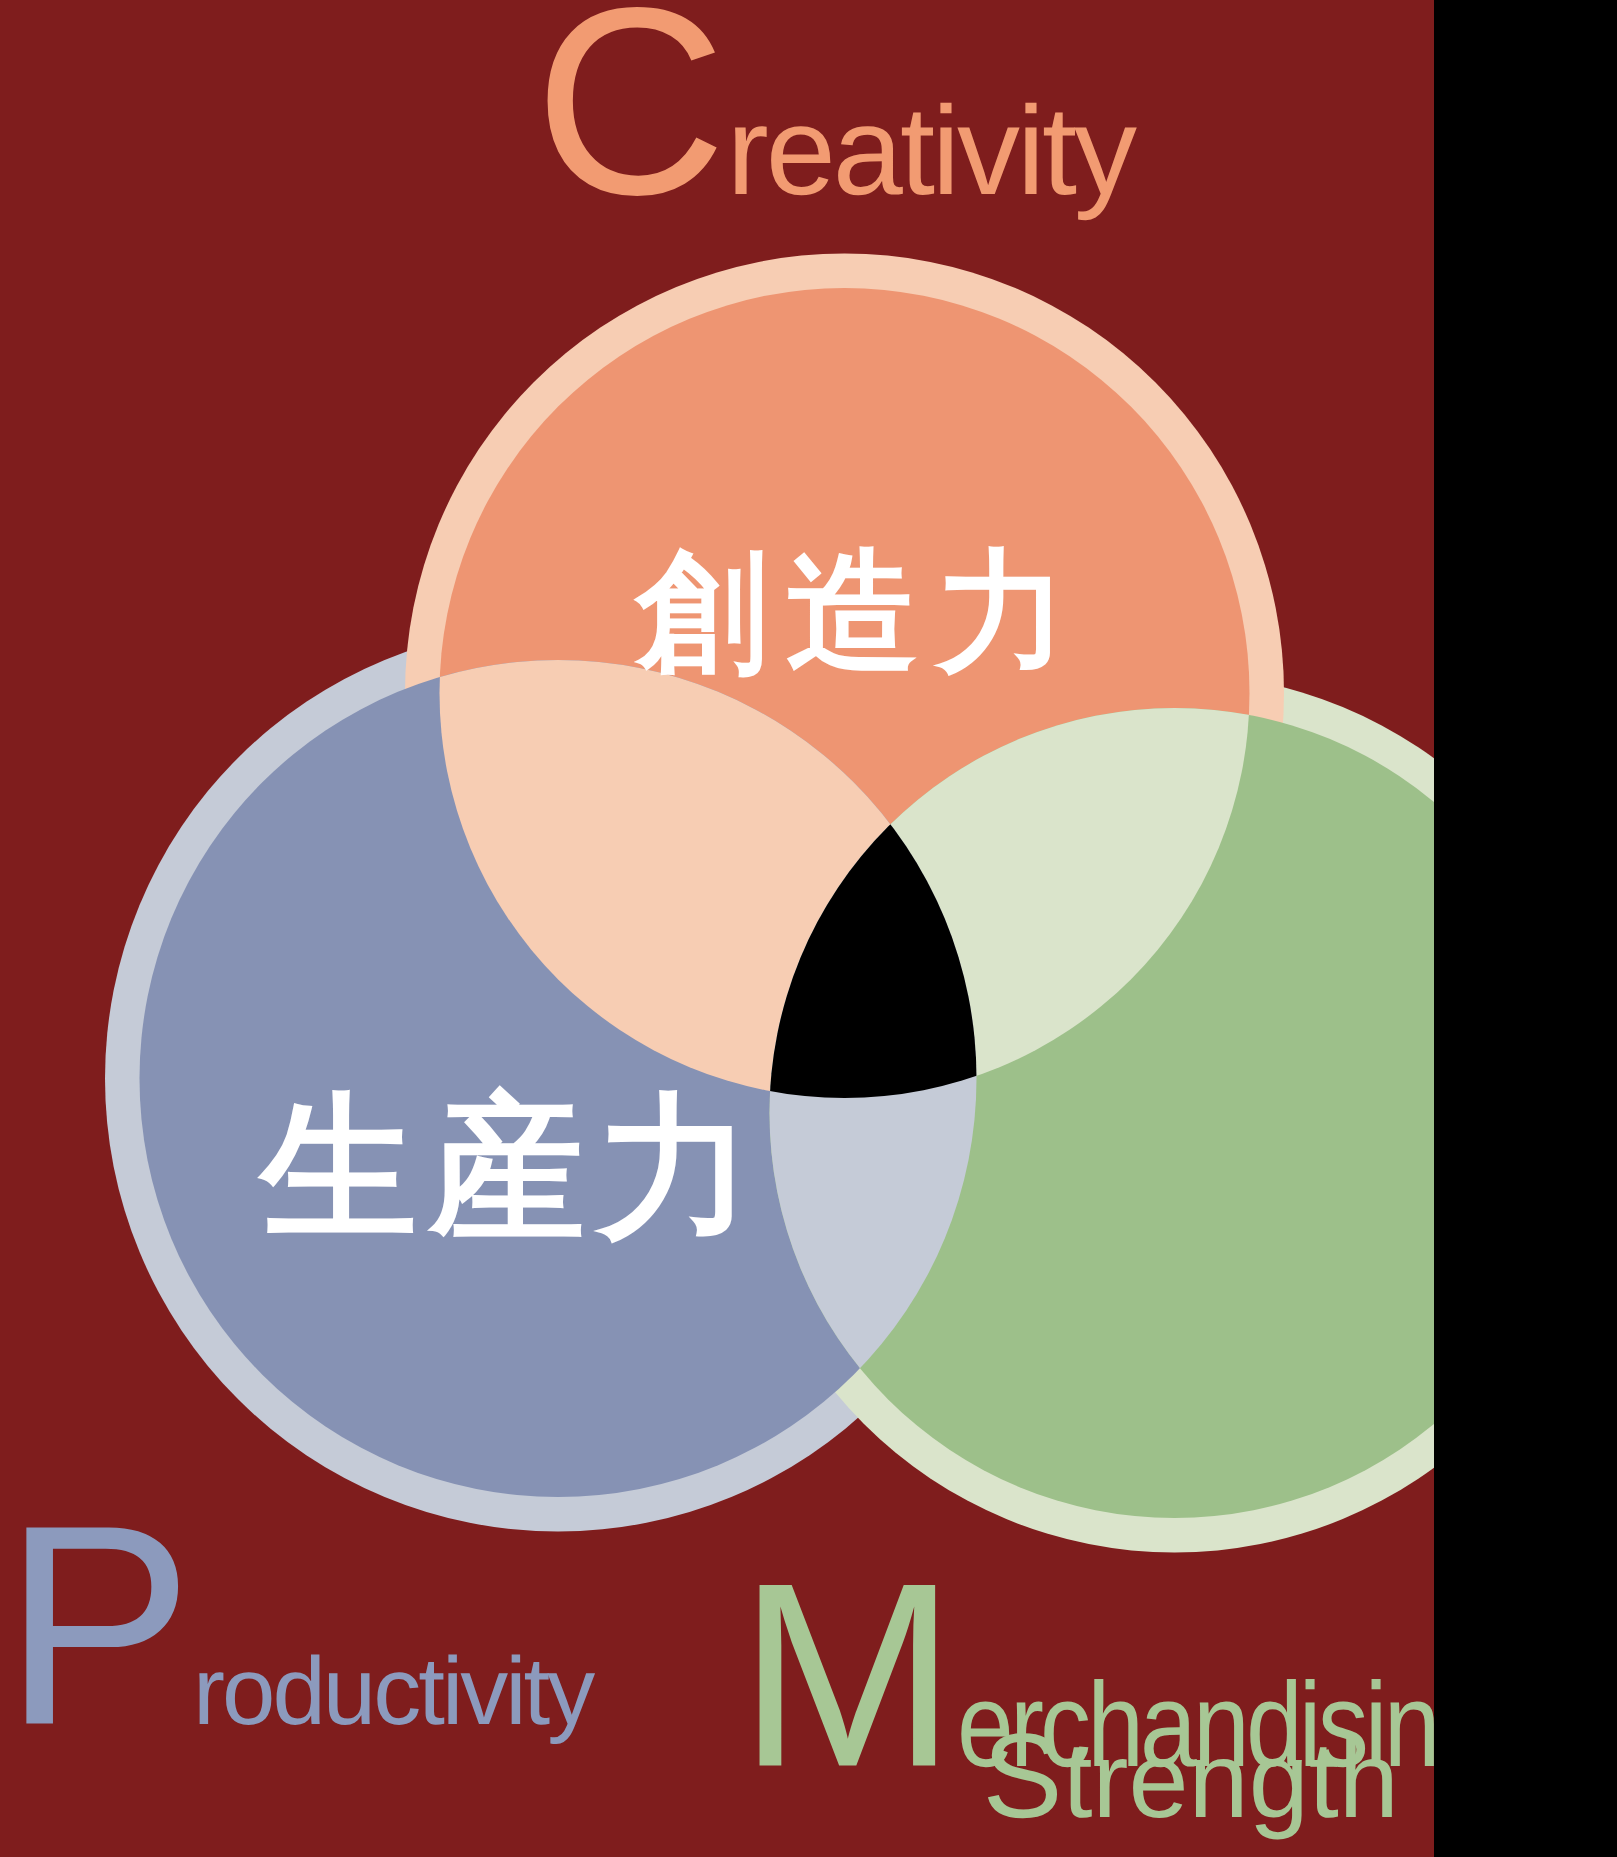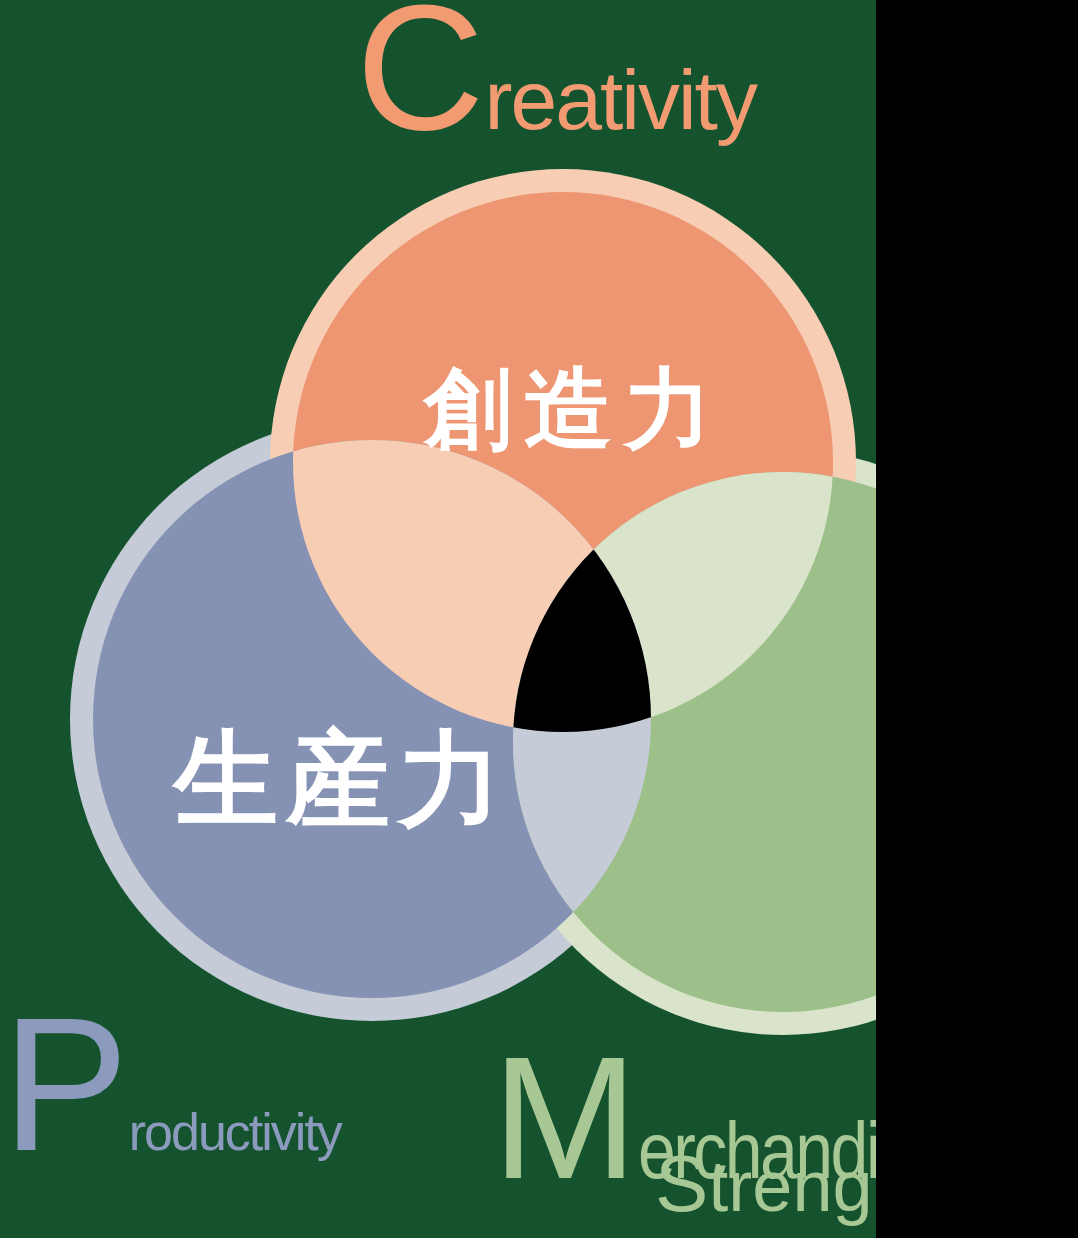--- a/index.html
+++ b/index.html
@@ -2,23 +2,23 @@
 <html><head>
 <meta charset="utf-8">
 <style>
   html, body {
     margin: 0;
     padding: 0;
     background: #000000;
   }
   .stage {
     position: relative;
-    width: 876px;
+    width: 956px;
     height: 1238px;
-    background: #14532d;
+    background: #7f1d1d;
     overflow: hidden;
     font-family: "Liberation Sans", "DejaVu Sans", sans-serif;
   }
   .venn-svg {
     position: absolute;
     left: 0;
     top: 0;
   }
   .label {
     position: absolute;
@@ -29,21 +29,21 @@
     font-size: 178px;
     letter-spacing: 0;
   }
   .label .rest {
     font-size: 84px;
     letter-spacing: -2px;
   }
   .label-creativity { left: 356px; top: -21px; color: #F29B72; }
   .label-productivity { left: 2px; top: 989px; color: #8C9ABD; }
   .label-productivity .initial { font-size: 190px; }
-  .label-productivity .rest { font-size: 52px; }
+  .label-productivity .rest { font-size: 64px; }
   .label-merchandising { left: 492px; top: 1030px; color: #A7C795; }
   .label-merchandising .initial { font-size: 175px; }
   .label-merchandising .rest {
     display: inline-block;
     font-size: 80px;
     letter-spacing: -3px;
     transform: scaleX(0.85);
     transform-origin: left bottom;
   }
   .label-strength { left: 655px; top: 1144px; color: #A7C795; }

